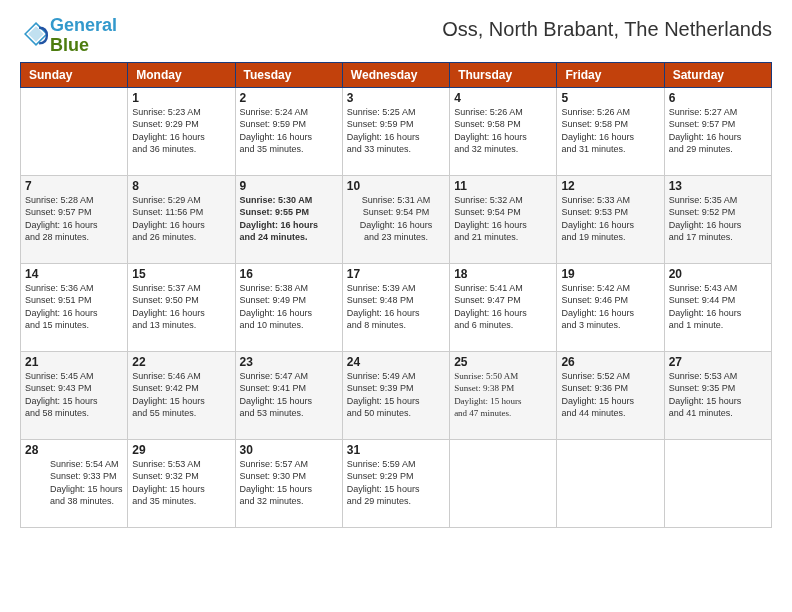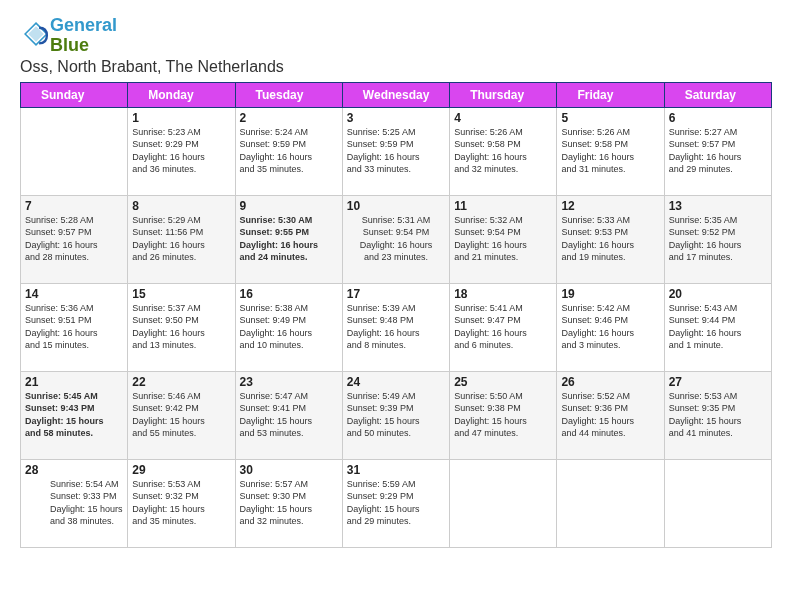--- a/index.html
+++ b/index.html
@@ -12,21 +12,20 @@
     }
     .page {
       width: 792px;
       padding: 16px 20px 10px 20px;
     }
     .header-area {
       display: flex;
       justify-content: space-between;
       align-items: flex-start;
       margin-bottom: 6px;
-      flex-direction: column;
     }
     .logo {
       display: flex;
       align-items: center;
     }
     .logo-text {
       font-size: 18px;
       font-weight: bold;
       color: #1a3a5c;
       line-height: 1.1;
@@ -42,35 +41,35 @@
     .title-area {
       text-align: right;
     }
     .month-title {
       font-size: 42px;
       font-weight: bold;
       color: #1a3a5c;
       line-height: 1;
     }
     .location-title {
-      font-size: 16px;
+      font-size: 20px;
       color: #333;
       margin-top: 2px;
     }
     .calendar-table {
       width: 100%;
       border-collapse: collapse;
       table-layout: fixed;
     }
     .calendar-table th {
-      background-color: #d946ef;
+      background-color: #c2410c;
       color: #fff;
       font-size: 12px;
       font-weight: bold;
-      padding: 5px 20px;
+      padding: 5px 8px;
       text-align: left;
       border: 1px solid #1a3a7c;
     }
     .calendar-table td {
       border: 1px solid #ccc;
       vertical-align: top;
       padding: 3px 4px;
       font-size: 9.5px;
       color: #222;
       height: 88px;
@@ -276,21 +275,21 @@
             <span class="day-number">20</span>
             <div class="day-info" style="white-space: pre-line;">Sunrise: 5:43 AM
 Sunset: 9:44 PM
 Daylight: 16 hours
 and 1 minute.</div>
           </td>
         </tr>
         <tr style="background: #1d4ed8;">
           <td>
             <span class="day-number">21</span>
-            <div class="day-info" style="white-space: pre-line; font-weight: bold;">Sunrise: 5:45 AM
+            <div class="day-info" style="white-space: pre-line;">Sunrise: 5:45 AM
 Sunset: 9:43 PM
 Daylight: 15 hours
 and 58 minutes.</div>
           </td>
           <td>
             <span class="day-number">22</span>
             <div class="day-info" style="white-space: pre-line;">Sunrise: 5:46 AM
 Sunset: 9:42 PM
 Daylight: 15 hours
 and 55 minutes.</div>
@@ -304,21 +303,21 @@
           </td>
           <td>
             <span class="day-number">24</span>
             <div class="day-info" style="white-space: pre-line;">Sunrise: 5:49 AM
 Sunset: 9:39 PM
 Daylight: 15 hours
 and 50 minutes.</div>
           </td>
           <td>
             <span class="day-number">25</span>
-            <div class="day-info" style="white-space: pre-line;">Sunrise: 5:50 AM
+            <div class="day-info" style="white-space: pre-line; font-family: Liberation Serif, serif;">Sunrise: 5:50 AM
 Sunset: 9:38 PM
 Daylight: 15 hours
 and 47 minutes.</div>
           </td>
           <td>
             <span class="day-number">26</span>
             <div class="day-info" style="white-space: pre-line;">Sunrise: 5:52 AM
 Sunset: 9:36 PM
 Daylight: 15 hours
 and 44 minutes.</div>

